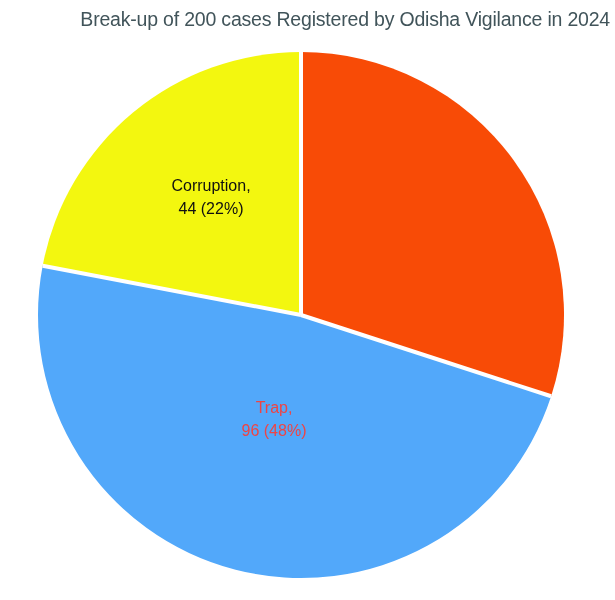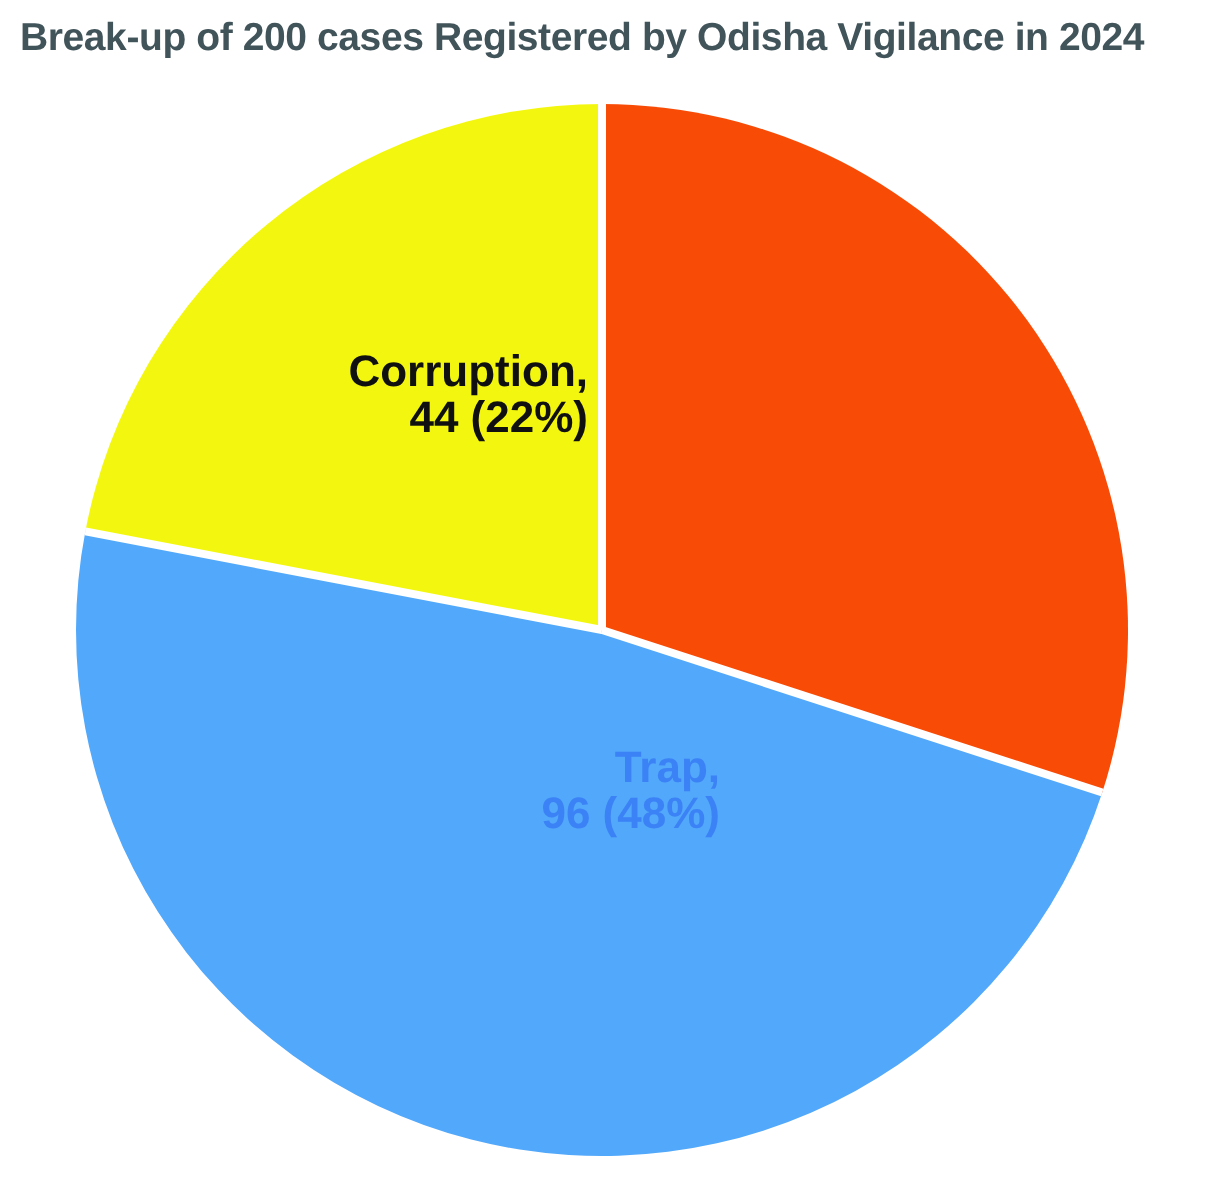--- a/index.html
+++ b/index.html
@@ -23,46 +23,47 @@
     width: 615px;
     height: 600px;
   }
 
   #chart-title {
     position: absolute;
     left: 10px;
     top: 6px;
     width: 600px;
     font-size: 19.5px;
-    font-weight: bold;
+    font-weight: normal;
     color: #41545a;
     letter-spacing: -0.2px;
     white-space: nowrap;
     line-height: 26px;
+    text-align: right;
   }
 
   #pie-wrap {
     position: absolute;
     left: 0;
     top: 0;
     width: 615px;
     height: 600px;
   }
 
   svg#pie-svg {
     display: block;
     width: 615px;
     height: 600px;
   }
 
   .slice-label {
     position: absolute;
-    text-align: right;
-    font-weight: bold;
-    font-size: 22px;
+    text-align: center;
+    font-weight: normal;
+    font-size: 16px;
     line-height: 23px;
     white-space: pre-line;
     pointer-events: none;
   }
 
   #label-corruption {
     left: 128px;
     top: 174px;
     width: 166px;
     color: #101010;
@@ -70,23 +71,23 @@
 
   #label-da {
     left: 330px;
     top: 225px;
     width: 150px;
     color: #101010;
   }
 
   #label-trap {
     left: 188px;
-    top: 372px;
+    top: 396px;
     width: 172px;
-    color: #3b82f6;
+    color: #ef4444;
   }
 </style>
 </head>
 <body>
 
 <div id="chart-figure">
 
   <div id="chart-title">Break-up of 200 cases Registered by Odisha Vigilance in 2024</div>
 
   <div id="pie-wrap">

